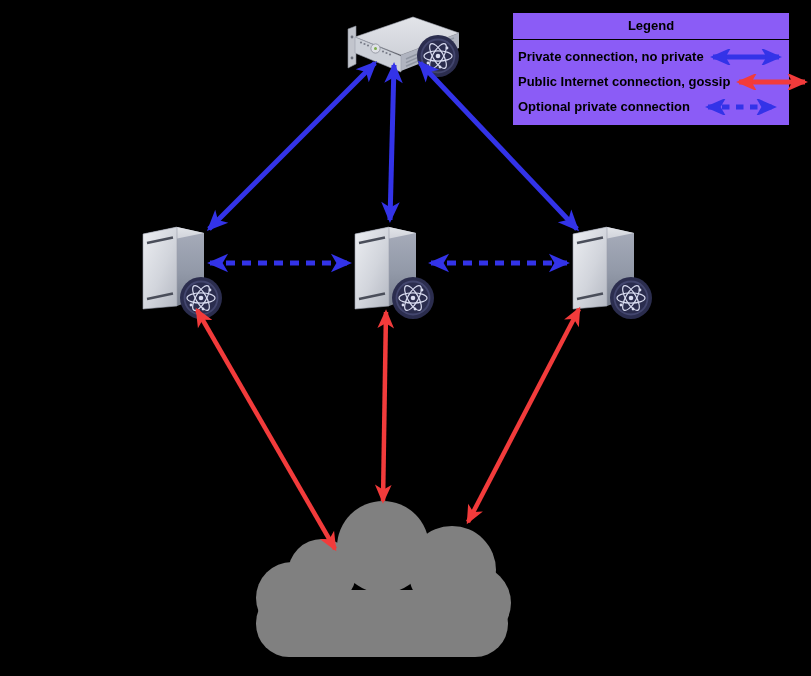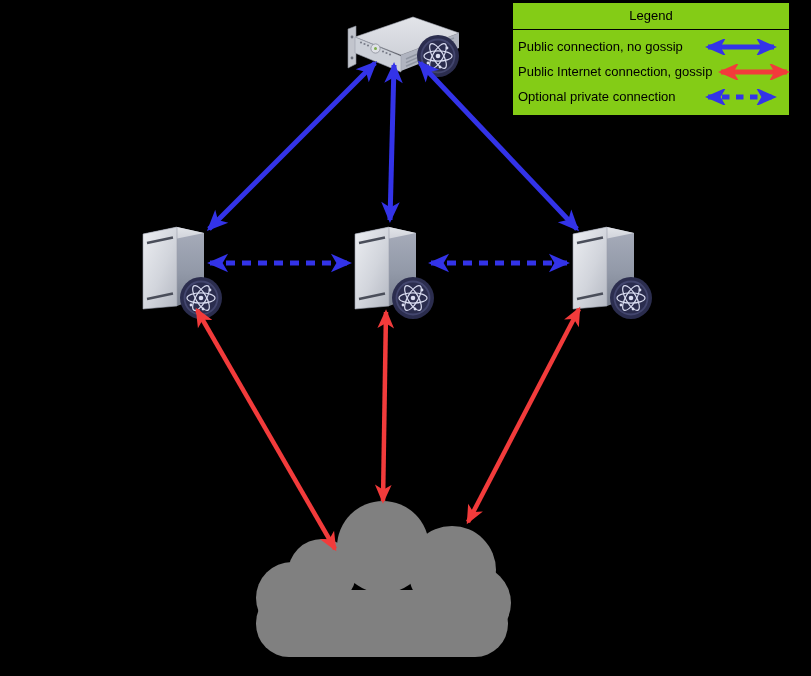--- a/index.html
+++ b/index.html
@@ -1,20 +1,20 @@
 <!DOCTYPE html>
 <html><head>
 <meta charset="utf-8">
 <style>
   html,body{margin:0;padding:0;background:#000;}
   .canvas{position:relative;width:811px;height:676px;background:#000;overflow:hidden;
           font-family:"Liberation Sans",sans-serif;}
   .diagram-svg{position:absolute;left:0;top:0;}
-  .legend{position:absolute;left:512px;top:2px;width:278px;box-sizing:border-box;
-          background:#84cc16;border:1px solid #000;color:#000;}
+  .legend{position:absolute;left:512px;top:12px;width:278px;box-sizing:border-box;
+          background:#8b5cf6;border:1px solid #000;color:#000;font-weight:bold;}
   .legend-title{text-align:center;font-size:13px;padding:5px 0 6px;border-bottom:1px solid #000;}
   .legend-rows{padding:4px 6px 6px 5px;}
   .legend-row{display:flex;align-items:center;justify-content:space-between;height:25px;}
   .legend-label{font-size:13px;white-space:nowrap;}
   .legend-arrow{flex:0 0 auto;}
 </style>
 </head>
 <body>
 
 <div class="canvas">
@@ -124,21 +124,21 @@
     <line x1="386" y1="312" x2="383" y2="501" marker-start="url(#head-public)" marker-end="url(#head-public)" stroke="#f23b3b"></line>
     <line x1="579" y1="309" x2="468" y2="522" marker-start="url(#head-public)" marker-end="url(#head-public)" stroke="#f23b3b"></line>
   </g>
 </svg>
 
 <div class="legend">
   <div class="legend-title">Legend</div>
   <div class="legend-rows">
 
     <div class="legend-row">
-      <span class="legend-label">Public connection, no gossip</span>
+      <span class="legend-label">Private connection, no private</span>
       <svg class="legend-arrow" width="84" height="16">
         <line x1="9" y1="8" x2="75" y2="8" stroke-width="5" marker-start="url(#head-private)" marker-end="url(#head-private)" stroke="#3333e8"></line>
       </svg>
     </div>
 
     <div class="legend-row">
       <span class="legend-label">Public Internet connection, gossip</span>
       <svg class="legend-arrow" width="84" height="16">
         <line x1="9" y1="8" x2="75" y2="8" stroke-width="5" marker-start="url(#head-public)" marker-end="url(#head-public)" stroke="#f23b3b"></line>
       </svg>

